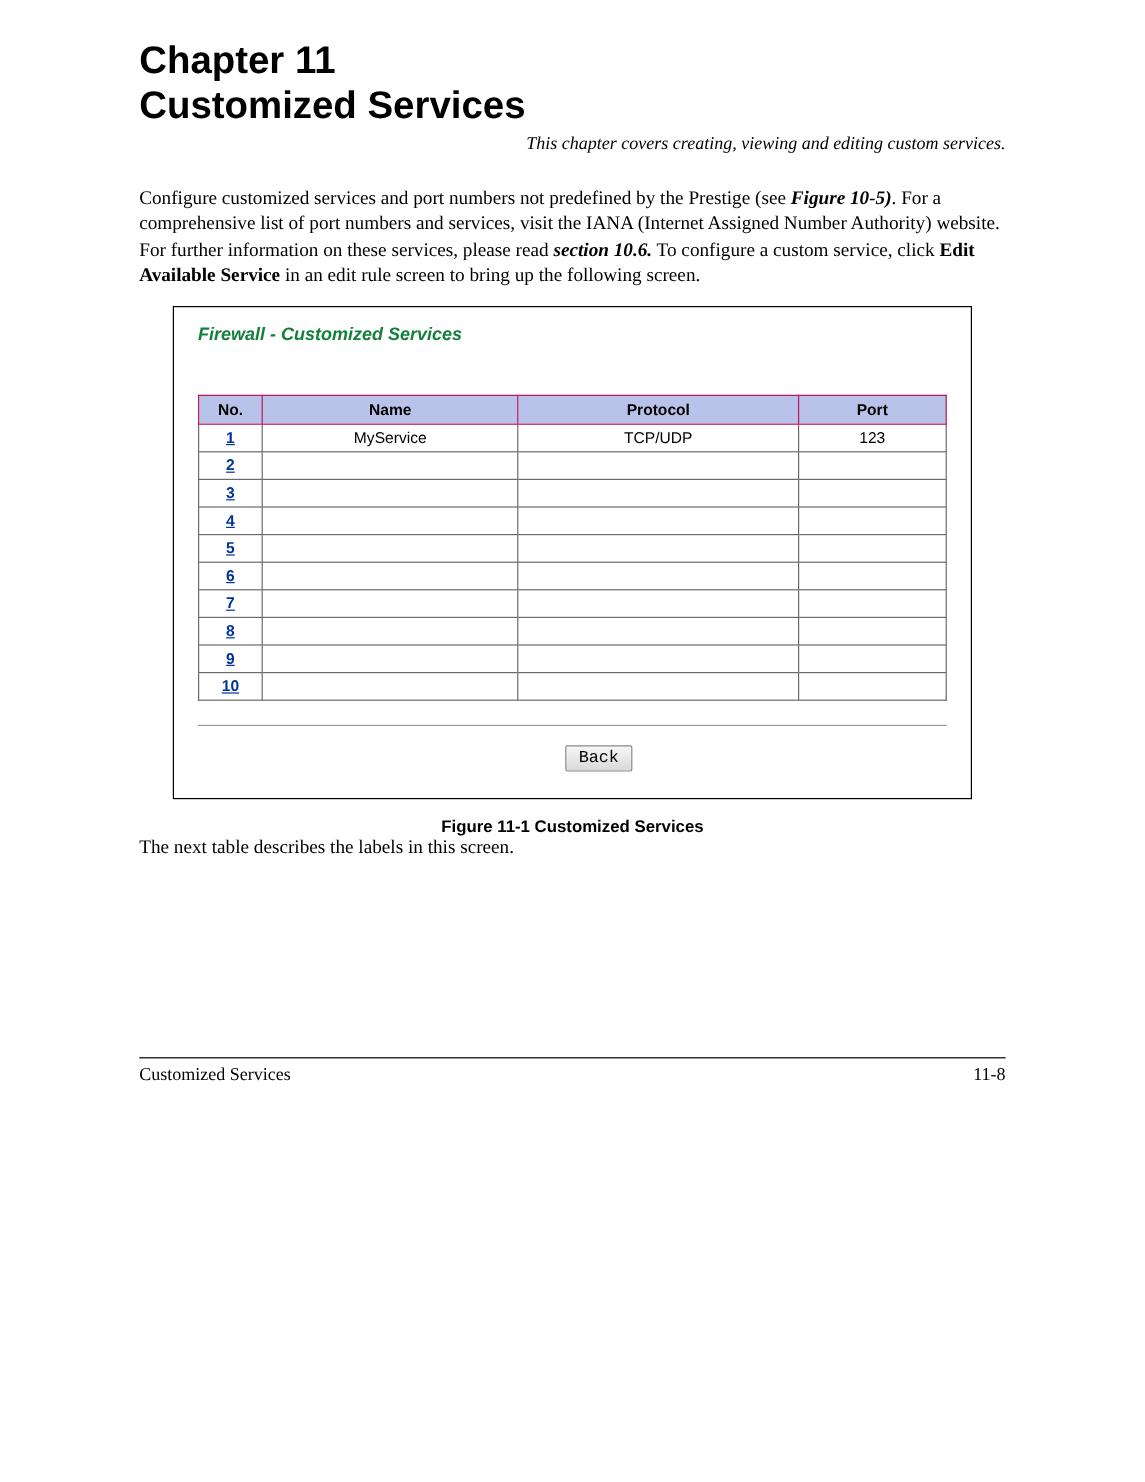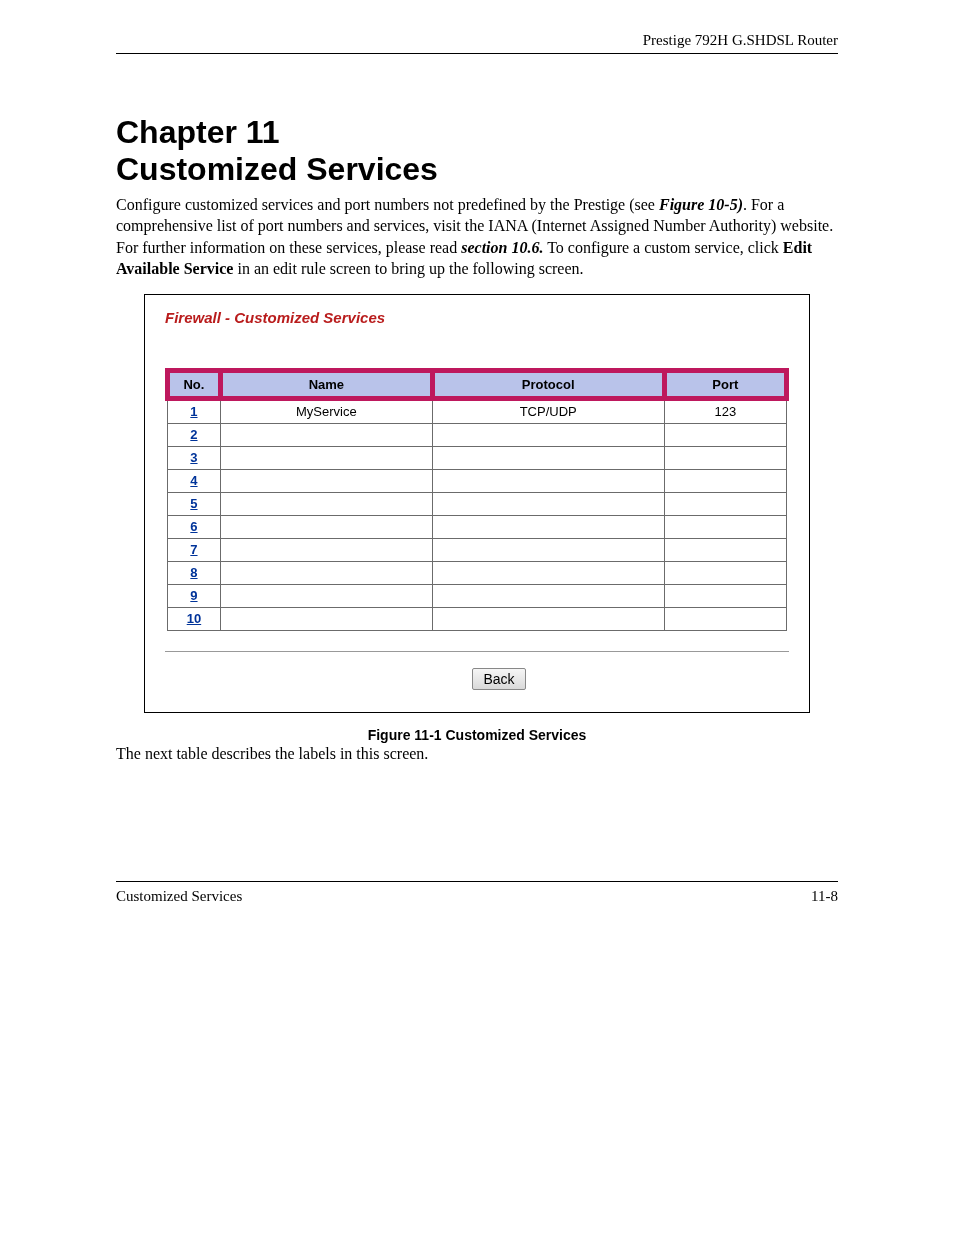--- a/index.html
+++ b/index.html
@@ -53,38 +53,38 @@
   .body-text .bold { font-weight: bold; }
 
   .figure-frame {
     border: 1px solid #000;
     margin: 0 28px 14px 28px;
     padding: 14px 20px 22px 20px;
     background: #fff;
     font-family: Arial, Helvetica, sans-serif;
   }
   .fig-title {
-    color: #b91c1c;
+    color: #15803d;
     font-weight: bold;
     font-style: italic;
     font-size: 15px;
     margin-bottom: 42px;
   }
   .svc-table {
     width: 100%;
     border-collapse: collapse;
     font-size: 13px;
     color: #000;
   }
   .svc-table th {
     background: #b9c3ea;
     font-weight: bold;
     padding: 4px 6px;
     text-align: center;
-    border: 5px solid #be185d;
+    border: 1px solid #be185d;
   }
   .svc-table td {
     padding: 2px 6px;
     text-align: center;
     border: 1px solid #6b6b6b;
     height: 18px;
   }
   .svc-table td.no-col {
     width: 40px;
   }
@@ -97,21 +97,21 @@
   .svc-table td.proto-col { width: 220px; }
   .svc-table td.port-col { width: 110px; }
 
   .figure-hr {
     border: none;
     border-top: 1px solid #999;
     margin: 20px 0 16px 0;
   }
   .back-btn-row { text-align: center; }
   .back-btn {
-    font-family: Liberation Sans, sans-serif;
+    font-family: Liberation Mono, monospace;
     font-size: 14px;
     padding: 2px 10px;
     background: linear-gradient(#f6f6f6, #d9d9d9);
     border: 1px solid #888;
     border-radius: 2px;
     cursor: pointer;
     margin-left: 44px;
   }
 
   .figure-caption {
@@ -130,26 +130,26 @@
     padding-top: 6px;
     font-size: 15px;
     display: flex;
     justify-content: space-between;
   }
 </style>
 </head>
 <body>
 
 <div class="page">
-  <div class="header-title">Prestige 792H G.SHDSL Router</div>
 
   <div class="chapter-title">
     <div>Chapter 11</div>
     <div>Customized Services</div>
   </div>
+  <div class="chapter-intro">This chapter covers creating, viewing and editing custom services.</div>
 
 
   <div class="body-text">
     <span>Configure customized services and port numbers not predefined by the Prestige (see </span><span class="italic">Figure 10-5)</span><span>.  For a comprehensive list of port numbers and services, visit the IANA (Internet Assigned Number Authority) website.  For further information on these services, please read </span><span class="italic">section 10.6.</span><span>  To configure a custom service, click </span><span class="bold">Edit Available Service</span><span> in an edit rule screen to bring up the following screen.</span>
   </div>
 
   <div class="figure-frame">
     <div class="fig-title">Firewall - Customized Services</div>
 
     <table class="svc-table">

